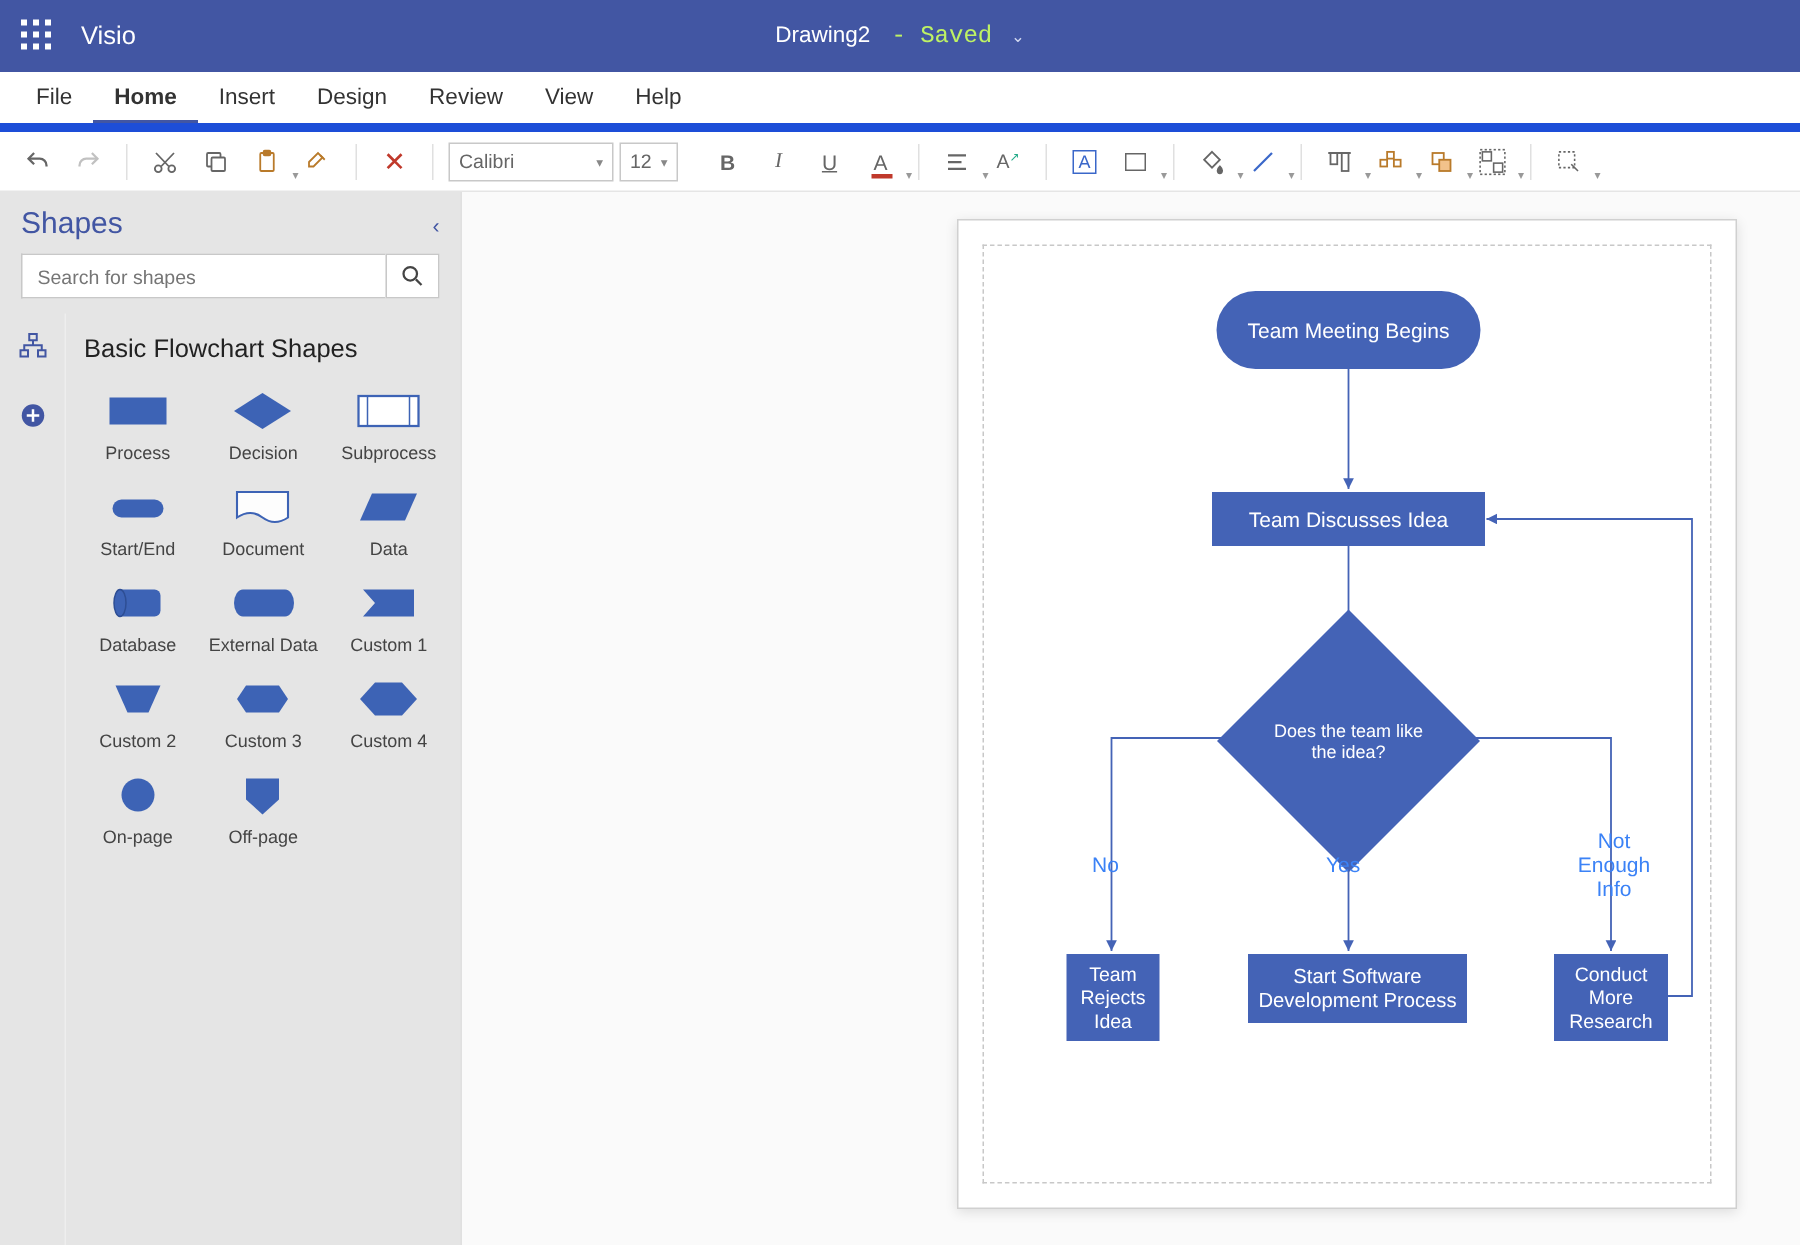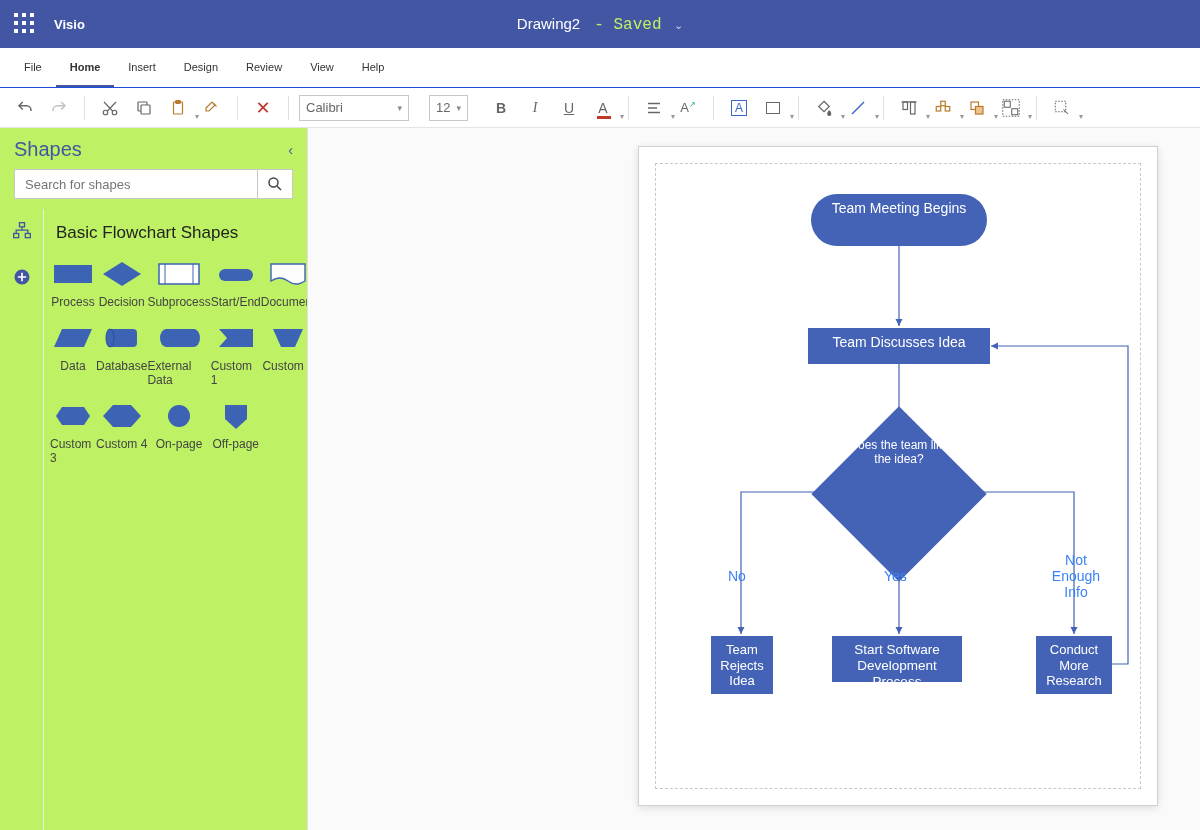--- a/index.html
+++ b/index.html
@@ -23,34 +23,34 @@
   }
   .waffle {
     width: 22px; height: 22px;
     display: grid;
     grid-template-columns: repeat(3, 4px);
     grid-template-rows: repeat(3, 4px);
     gap: 4px;
     margin-right: 18px;
   }
   .waffle span { background:#fff; width:4px; height:4px; }
-  .appname { font-size: 13px; font-weight:700; }
+  .appname { font-size: 17px; font-weight:400; }
   .doc-title-wrap { position:absolute; left:0; right:0; text-align:center; pointer-events:none; }
   .doc-title { font-size:15px; color:#fff; }
   .doc-saved { color:#bef264;font-family:Liberation Mono, monospace; }
   .title-chevron { margin-left:8px; color:#cfd6ef; font-size:11px; pointer-events:auto; }
 
   
   .tabs {
     height: 40px;
-    border-bottom: 1px solid #1d4ed8;
+    border-bottom: 6px solid #1d4ed8;
     display: flex;
     align-items: stretch;
     padding-left: 10px;
-    font-size: 11px;
+    font-size: 15px;
     color:#333;
   }
   .tab {
     padding: 0 14px;
     display:flex;
     align-items:center;
     cursor:pointer;
     border-bottom: 2px solid transparent;
   }
   .tab.active { border-bottom-color:#4256a3; font-weight:700; }
@@ -74,32 +74,32 @@
   }
   .sep { width:1px; height:24px; background:#e0e0e0; margin:0 6px; }
   .font-select {
     border:1px solid #c8c8c8; height:26px;
     font-size:13px; padding:0 6px;
     display:flex; align-items:center;
     background:#fff;
     min-width:110px;
     justify-content:space-between;
   }
-  .size-select { min-width:38px;margin-left:16px; }
+  .size-select { min-width:38px; }
   .dd { font-size:9px; color:#888; padding-left:6px; }
   .mini-dd { font-size:8px; color:#999; position:absolute; right:-6px; bottom:2px; }
 
   
   .main { display:flex; height:calc(830px - 48px - 40px - 40px); }
   .sidebar {
     width:308px;
     border-right:1px solid #e0e0e0;
     display:flex;
     flex-direction:column;
-    background:#bef264;
+    background:#e5e5e5;
   }
   .shapes-head {
     display:flex; justify-content:space-between; align-items:center;
     padding: 10px 14px 8px 14px;
     color:#4256a3;
     font-size:20px;
   }
   .collapse-chevron { color:#4256a3; font-size:14px; }
   .search-row { padding: 0 14px 10px 14px; display:flex; }
   .search-input {
@@ -124,22 +124,23 @@
     flex-direction:column;
     align-items:center;
     padding-top:10px;
     gap:22px;
   }
   .rail-btn { width:24px; height:24px; display:flex; align-items:center; justify-content:center; }
   .shape-panel { flex:1; padding:14px 6px; overflow:auto; }
   .panel-title { font-size:17px; margin-bottom:16px; padding-left:6px; color:#222; }
   .shape-grid {
     display:grid;
-    grid-template-columns: repeat(5, 1fr);
+    grid-template-columns: repeat(3, 1fr);
     gap: 14px 0;
+    text-align: right;
   }
   .shape-cell { display:flex; flex-direction:column; align-items:center; gap:6px; cursor:grab; }
   .shape-cell span.lbl { font-size:12px; color:#444; }
 
   
   .canvas-area {
     flex:1;
     background:#fafafa;
     position:relative;
     overflow:hidden;
@@ -157,21 +158,21 @@
     width:100%; height:100%;
     border:1px dashed #c8c8c8;
     position:relative;
   }
   .flow-node {
     position:absolute;
     background:#4463b6;
     color:#fff;
     font-size:14px;
     display:flex;
-    align-items:flex-start;
+    align-items:center;
     justify-content:center;
     text-align:center;
     padding:6px;
     line-height:1.2;
   }
   .terminator { border-radius:30px; }
   .diamond {
     background:transparent;
     color:#fff;
   }
@@ -522,21 +523,21 @@
         </div>
 
         <div class="edge-label" style="left:72px; top:404px;">No</div>
         <div class="edge-label" style="left:228px; top:404px;">Yes</div>
         <div class="edge-label" style="left:390px; top:388px; width:60px;">Not Enough Info</div>
 
         <div class="flow-node" style="left:55px; top:472px; width:62px; height:58px; font-size:13px;">
           <span>Team Rejects Idea</span>
         </div>
 
-        <div class="flow-node" style="left:176px; top:472px; width:130px; height:46px; font-size:13.5px;">
+        <div class="flow-node" style="left:176px; top:472px; width:146px; height:46px; font-size:13.5px;">
           <span>Start Software Development Process</span>
         </div>
 
         <div class="flow-node" style="left:380px; top:472px; width:76px; height:58px; font-size:13px;">
           <span>Conduct More Research</span>
         </div>
 
       </div>
     </div>
   </div>

